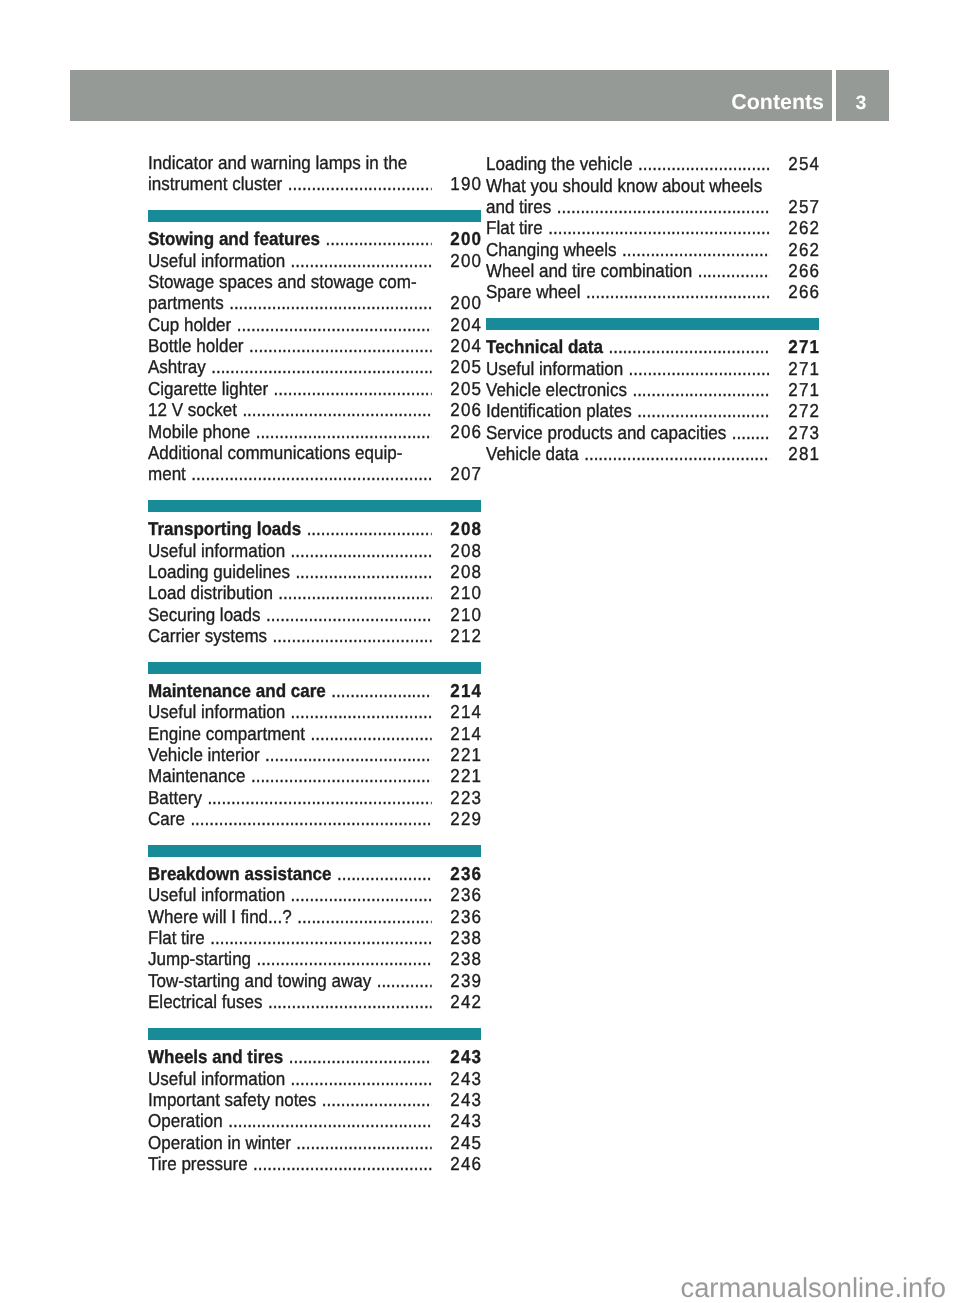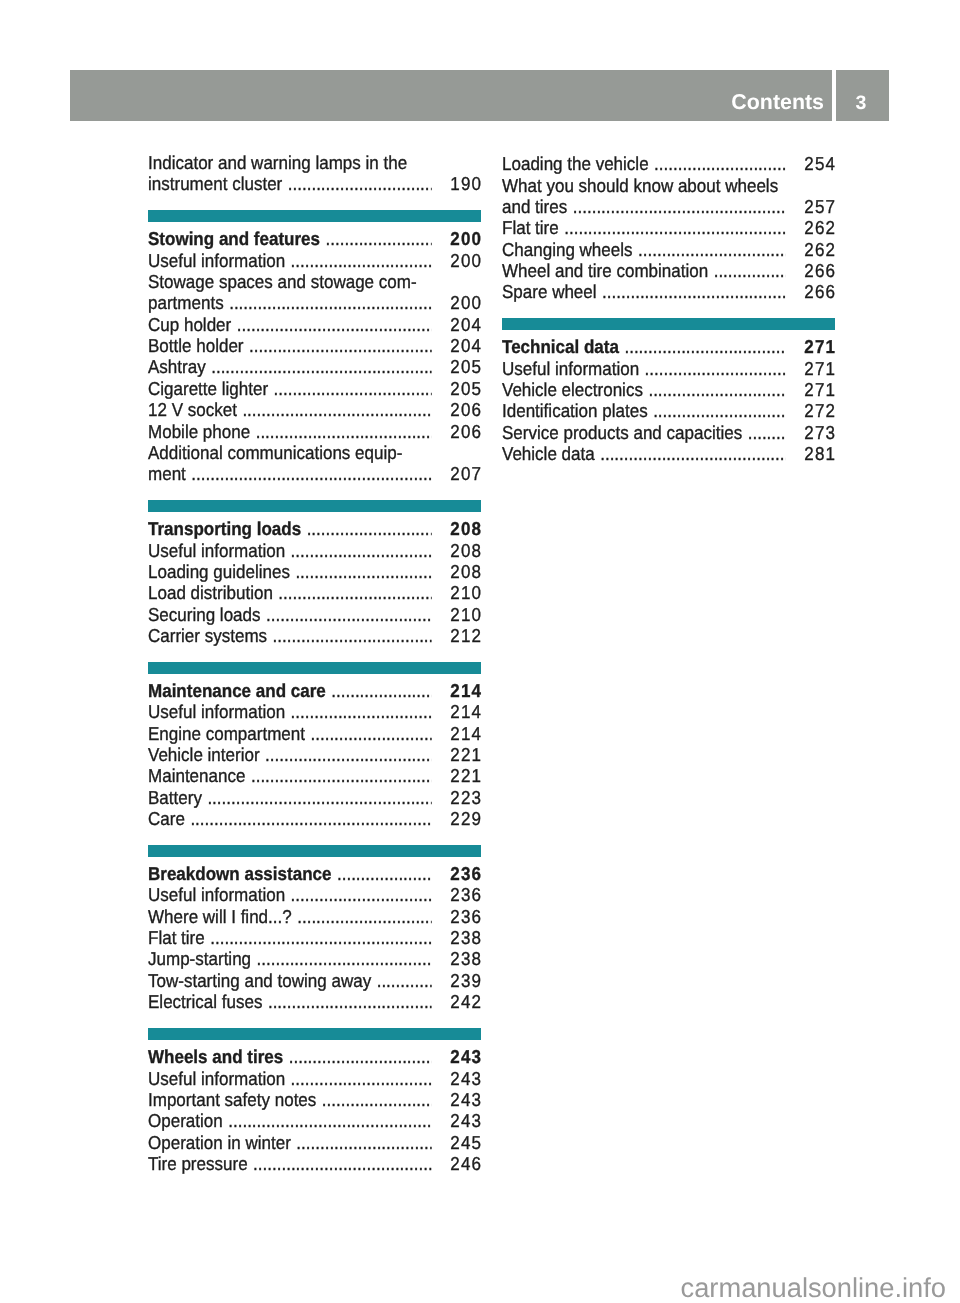--- a/index.html
+++ b/index.html
@@ -18,21 +18,21 @@
        white-space:nowrap;}
   .header-page{position:absolute;left:766px;top:0;width:53px;height:51px;
        background:#969a96;}
   .header-page-num{position:absolute;left:19.5px;top:33px;color:#ffffff;
        font-size:19.5px;font-weight:bold;line-height:0;white-space:nowrap;}
 
   
   .cols{position:absolute;left:0;top:0;width:960px;height:1303px;}
   .col{position:absolute;top:0;width:333px;height:1007px;}
   .col-left{left:148px;}
-  .col-right{left:502px;}
+  .col-right{left:486px;}
 
   
   .rule{position:absolute;left:0;width:333px;height:12.2px;background:#178b97;}
 
   
   .entry-line{position:absolute;left:0;width:363.9px;display:flex;
        align-items:baseline;font-size:18.6px;line-height:1;color:#1d1d1d;
        transform:scaleX(0.915);transform-origin:0 0;
        -webkit-text-stroke:0.35px #1d1d1d;}
   .entry-line > span{line-height:1;}

